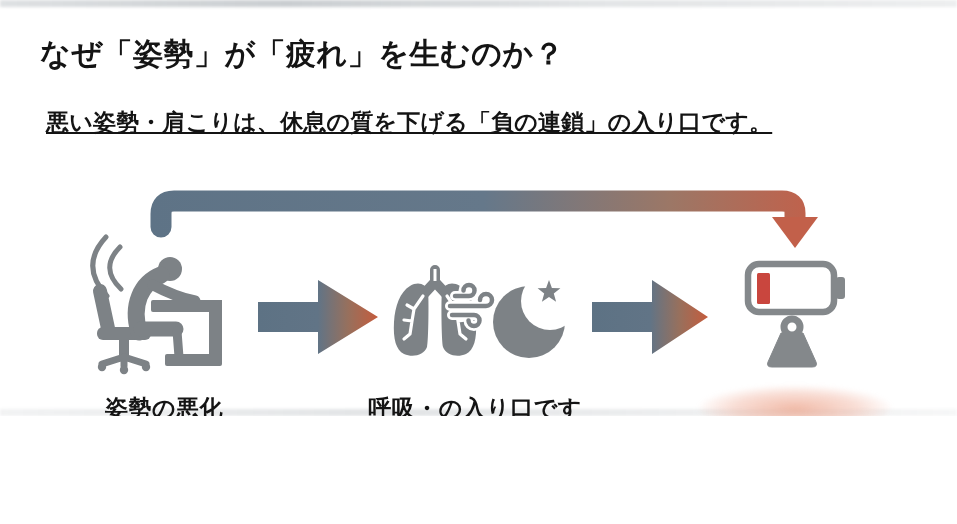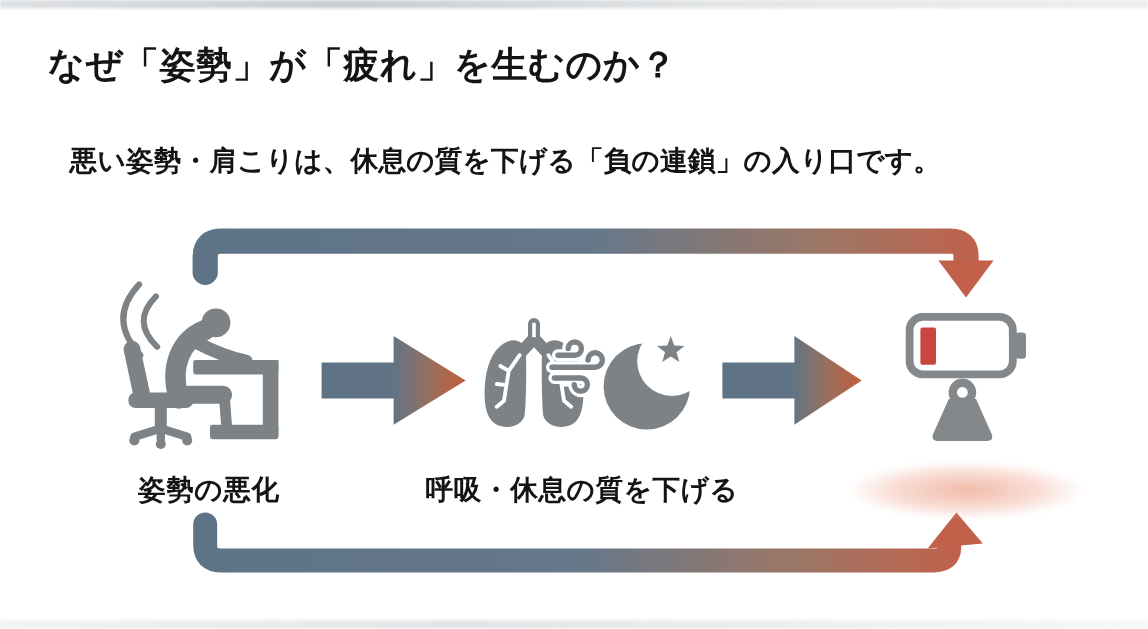--- a/index.html
+++ b/index.html
@@ -1,33 +1,33 @@
 <!DOCTYPE html>
 <html lang="ja"><head>
 <meta charset="utf-8">
 <style>
   html,body{margin:0;padding:0;background:#fff;}
   .stage{
-    position:relative;width:957px;height:524px;background:#ffffff;overflow:hidden;
+    position:relative;width:957px;height:416px;background:#ffffff;overflow:hidden;
     font-family:"Liberation Sans","DejaVu Sans",sans-serif;color:#141414;
   }
   
   .edge-band{position:absolute;left:0;width:100%;pointer-events:none;filter:blur(1.5px);}
   .edge-band.top{top:0;height:7px;background:linear-gradient(to right,rgba(145,153,160,.30),rgba(120,130,138,.40) 30%,rgba(150,158,164,.28) 62%,rgba(170,176,181,.22));}
   .edge-band.bottom{bottom:0;height:7px;background:linear-gradient(to right,rgba(170,176,181,.16),rgba(140,148,155,.26) 40%,rgba(160,167,172,.18) 75%,rgba(180,185,189,.12));}
 
   .title{
     position:absolute;left:40px;top:34px;font-size:30px;font-weight:bold;
     letter-spacing:.5px;white-space:nowrap;
   }
   .subtitle{
     position:absolute;left:42px;top:103px;font-size:23px;font-weight:bold;
     letter-spacing:.2px;white-space:nowrap;
   }
-  .diagram{position:absolute;inset:0;margin-left:10px;}
+  .diagram{position:absolute;inset:0;}
   .diagram svg{position:absolute;left:0;top:0;}
 
   .glow{
     position:absolute;left:698px;top:385px;width:194px;height:47px;border-radius:50%;
     background:radial-gradient(ellipse at center,rgba(233,146,116,.62) 0%,rgba(239,168,146,.38) 45%,rgba(255,255,255,0) 72%);
     filter:blur(2px);z-index:2;
   }
   .step-label{
     position:absolute;top:393px;font-size:23px;font-weight:bold;text-align:center;
     letter-spacing:.5px;white-space:nowrap;z-index:3;
@@ -38,21 +38,21 @@
 </style>
 </head>
 <body>
 
 <div class="stage">
 
   <div class="edge-band top"></div>
   <div class="edge-band bottom"></div>
 
   <h1 class="title" style="margin:0;">なぜ「姿勢」が「疲れ」を生むのか？</h1>
-  <p class="subtitle" style="margin:16px;">悪い姿勢・肩こりは、休息の質を下げる「負の連鎖」の入り口です。</p>
+  <p class="subtitle" style="margin:4px;text-decoration:underline;">悪い姿勢・肩こりは、休息の質を下げる「負の連鎖」の入り口です。</p>
 
   <div class="diagram">
 
     <svg width="957" height="524" viewBox="0 0 957 524">
       <defs>
         <linearGradient id="ga" x1="0" y1="0" x2="1" y2="0">
           <stop offset="0" stop-color="#5d7284"></stop>
           <stop offset=".5" stop-color="#617486"></stop>
           <stop offset=".75" stop-color="#97705d"></stop>
           <stop offset="1" stop-color="#c55c3d"></stop>
@@ -152,16 +152,16 @@
       </g>
       <g>
         <circle cx="792" cy="327" r="8" fill="none" stroke="#84888b" stroke-width="7"></circle>
         <path d="M781,333 L768,362 Q766,367 772,367 L812,367 Q818,367 816,362 L803,333 Z" fill="#84888b" stroke="#84888b" stroke-linejoin="round"></path>
       </g>
     </svg>
 
     <div class="glow"></div>
 
     <div class="step-label l1">姿勢の悪化</div>
-    <div class="step-label l2">呼吸・休息の質を下げる</div>
+    <div class="step-label l2">呼吸・の入り口です</div>
   </div>
 
 </div>
 
 </body></html>

